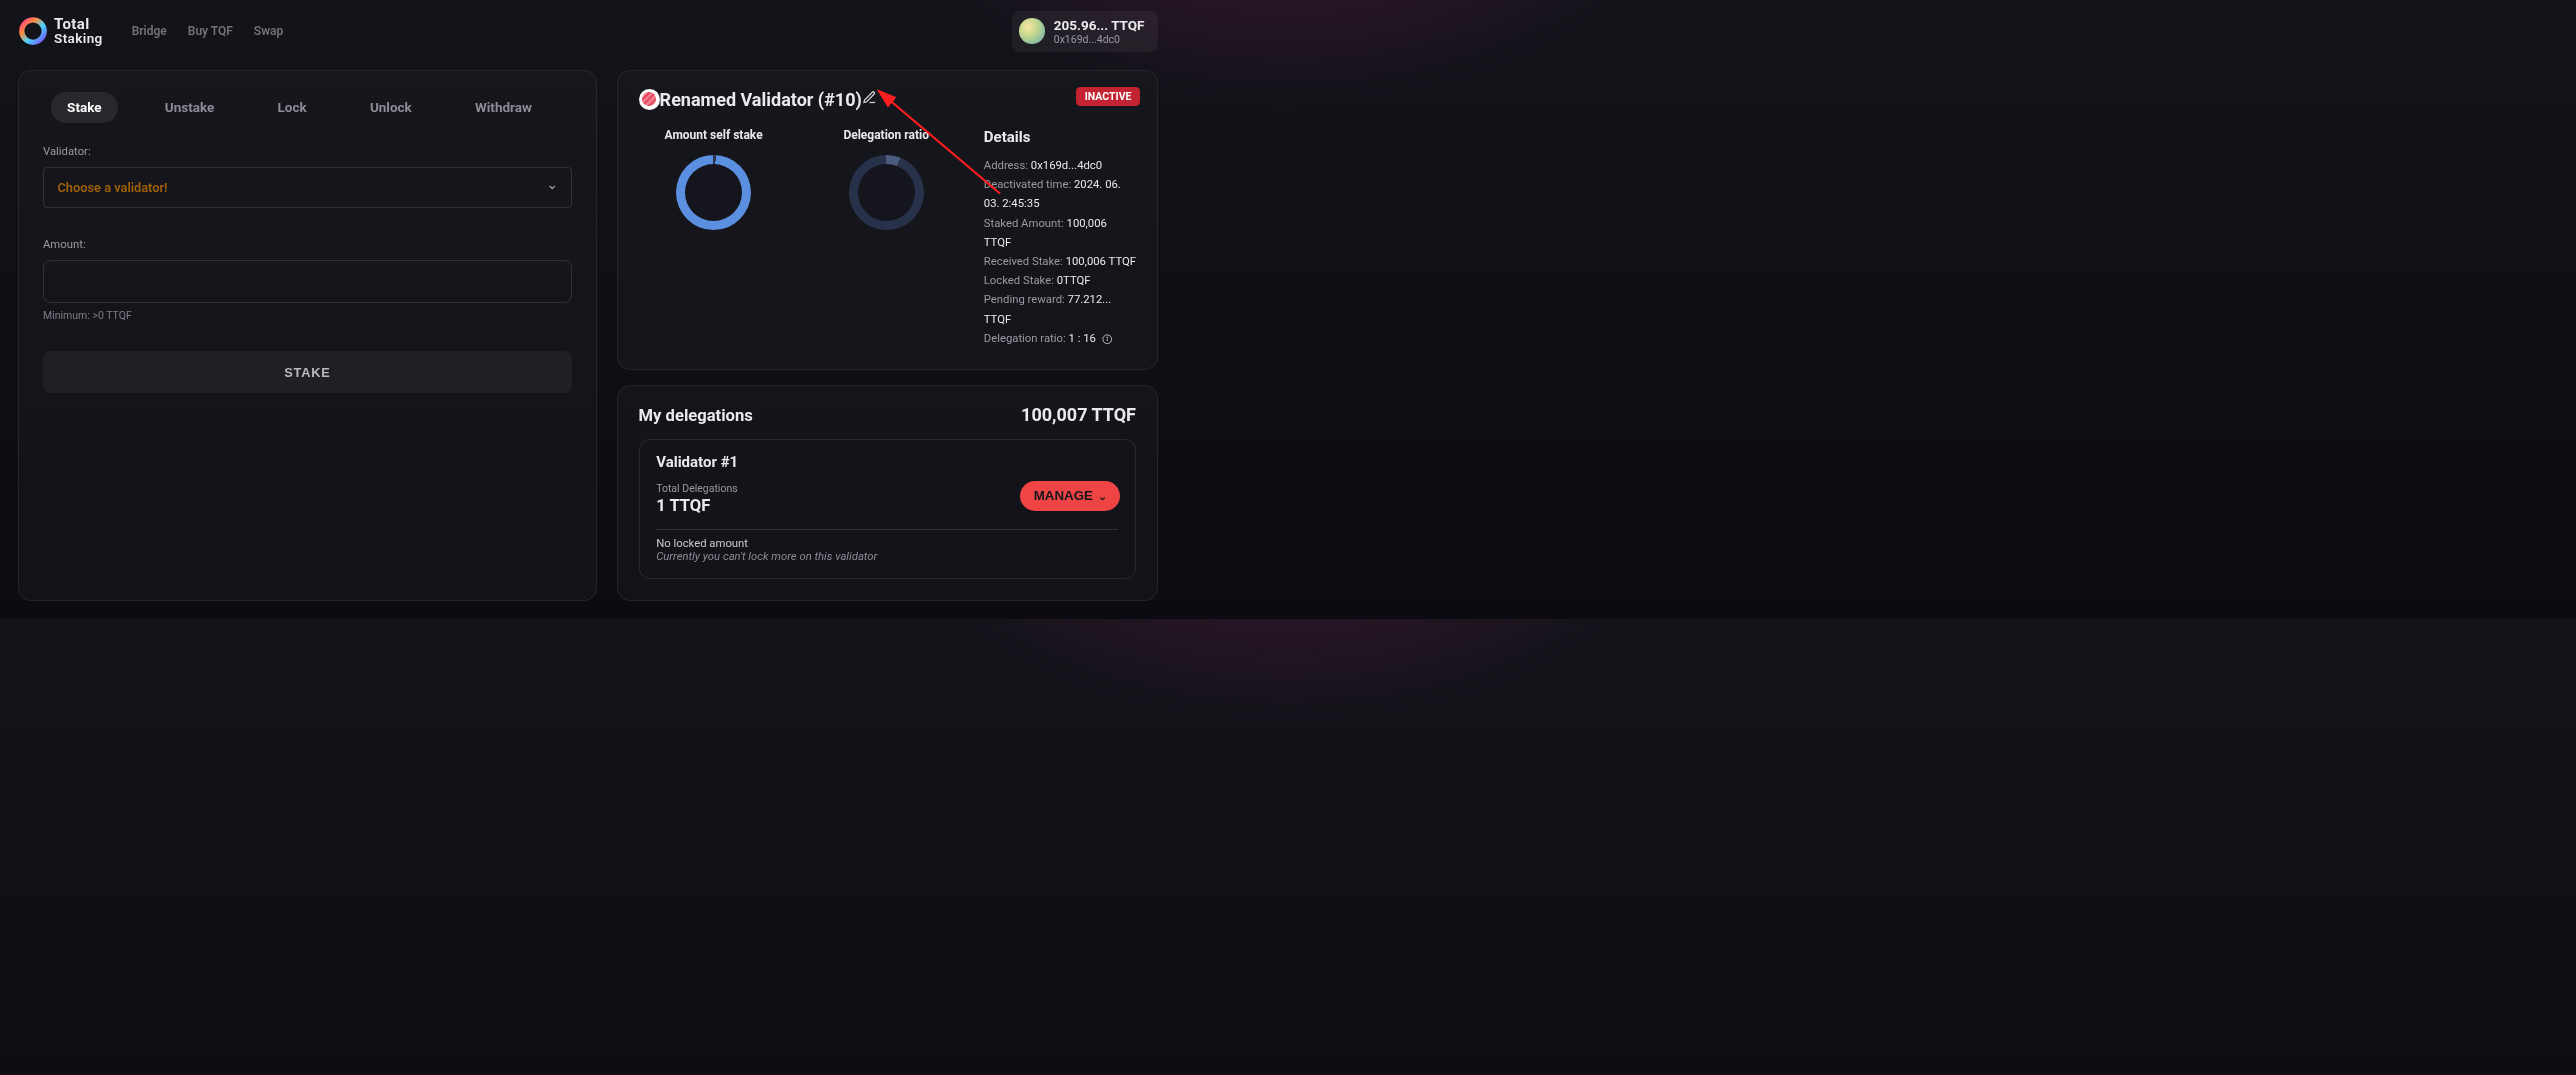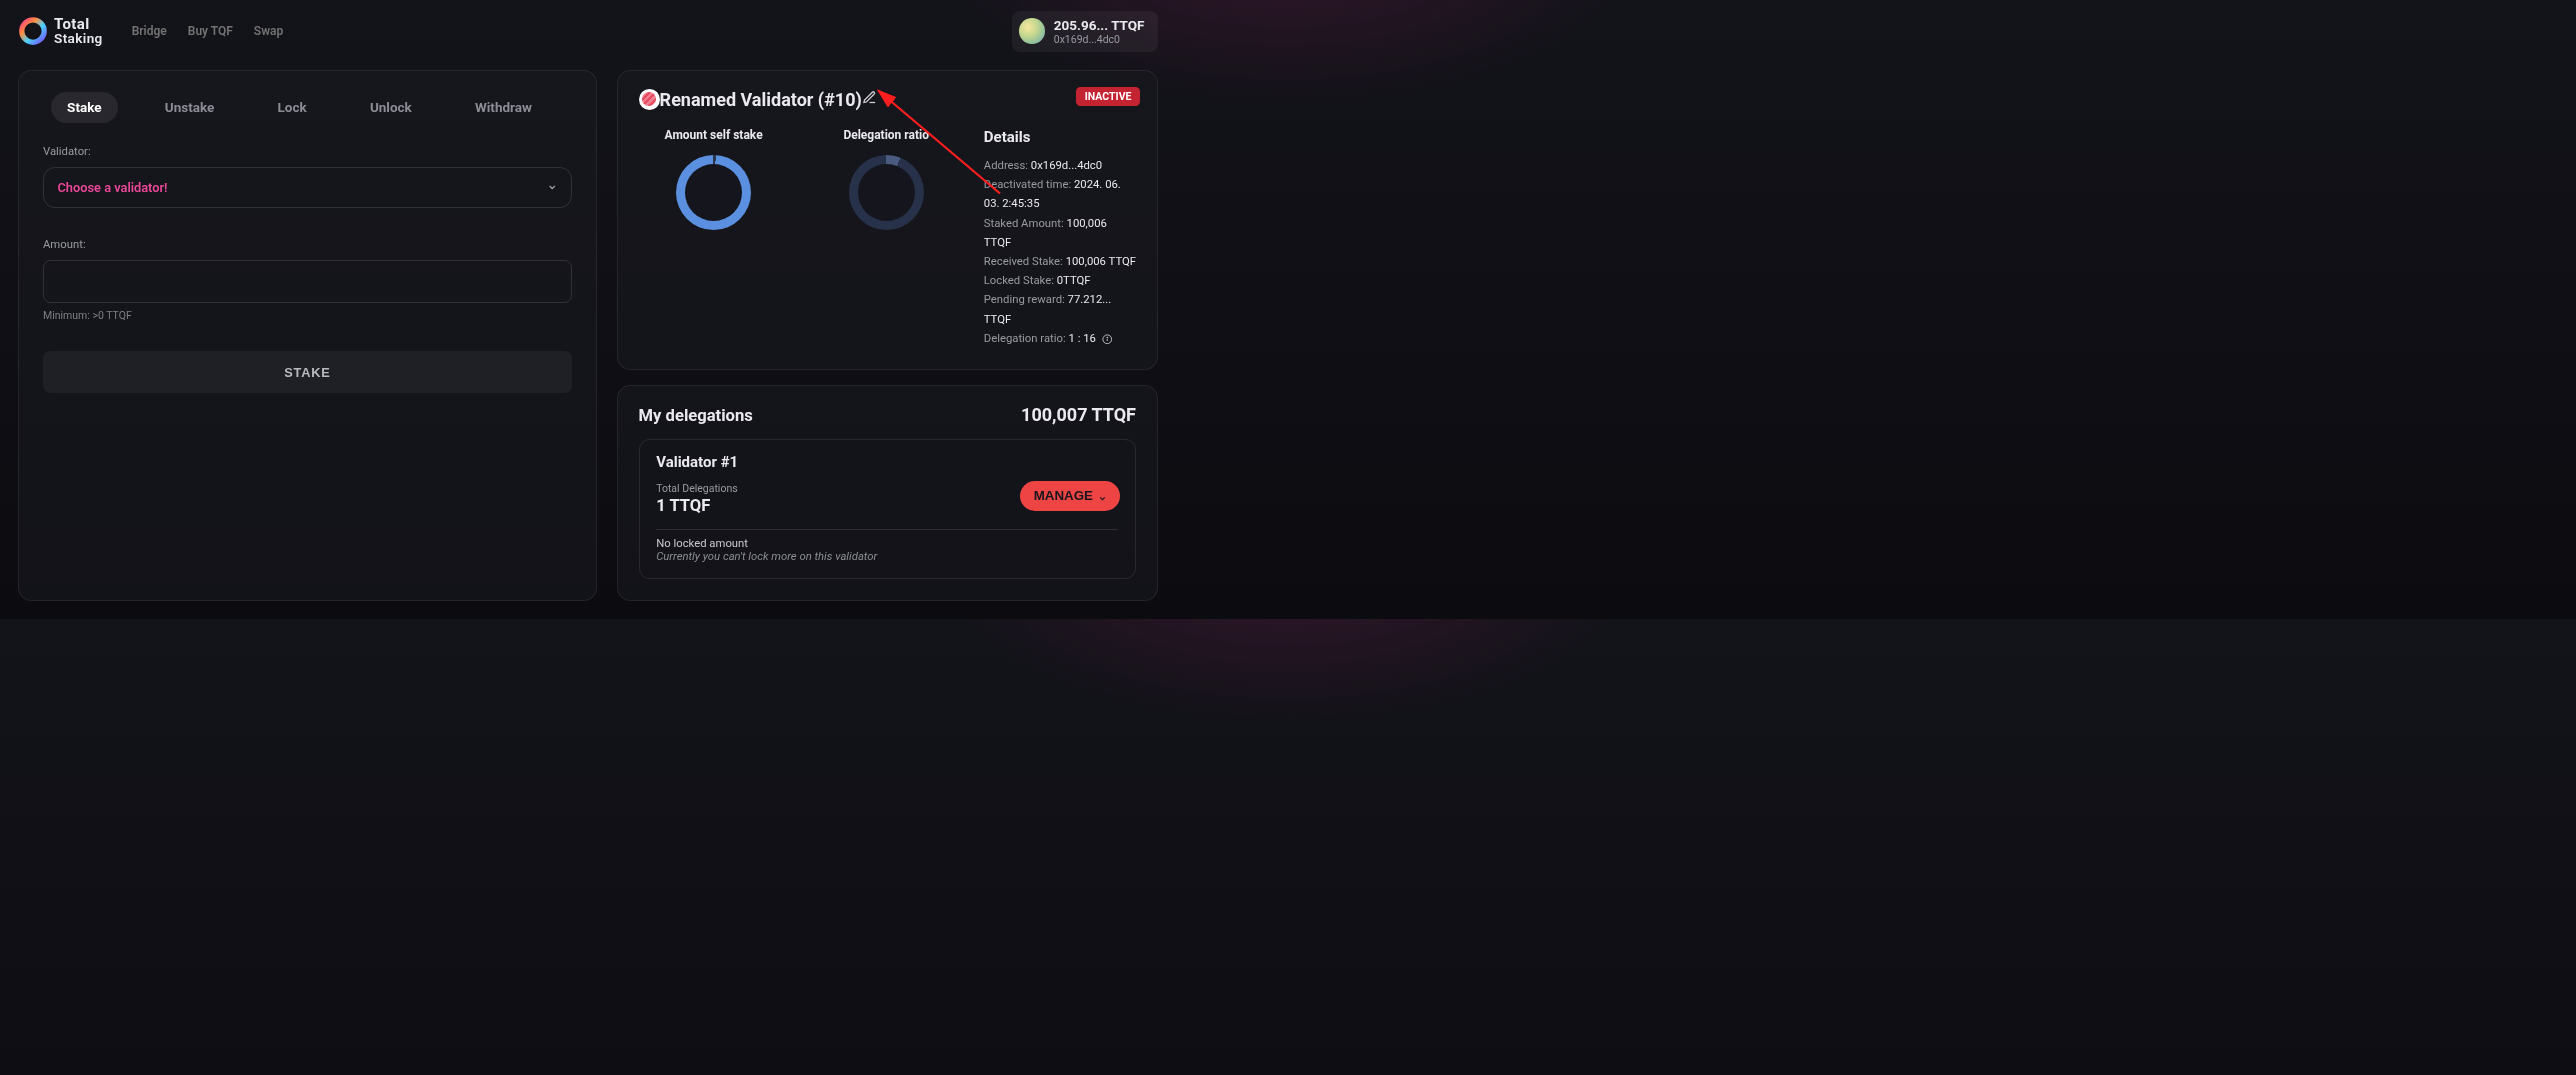--- a/index.html
+++ b/index.html
@@ -28,23 +28,23 @@
 
   .layout { display:flex; gap:19.6px; padding: 10.5px 18px 18px 18px; }
   .panel { background: rgba(25,25,33,0.55); border:0.8px solid rgba(255,255,255,0.07);
            border-radius:13.5px; }
   .left-panel { width: 579px; padding: 21px 24px 25.6px 24px; }
   .right-col { flex:1; display:flex; flex-direction:column; gap:15px; }
   .tabs { display:flex; gap:30px; align-items:center; margin-bottom:22.6px; padding-left:7.5px;}
   .tab { color:#8c8c95; font-weight:700; font-size:13.5px; padding:7.5px 16.6px; border-radius:752px; cursor:pointer;}
   .tab.active { background: rgba(255,255,255,0.08); color:#fff; }
   .field-label { color:#9a9aa2; font-size:11.3px; margin-bottom:9px; }
-  .select { width:100%; border:0.8px solid rgba(255,255,255,0.12); border-radius:12px;
+  .select { width:100%; border:0.8px solid rgba(255,255,255,0.12); border-radius:4px;
             padding:12px 13.5px; display:flex; align-items:center; justify-content:space-between;
-            color:#ec4899; background:transparent; cursor:pointer; font-size:12.8px; font-weight:600;}
+            color:#a16207; background:transparent; cursor:pointer; font-size:12.8px; font-weight:600;}
   .chev { color:#9a9aa2; }
   .amount-input { width:100%; border:0.8px solid rgba(255,255,255,0.12); border-radius:7.5px;
                   padding:13.5px; background:transparent; color:#e9e9ee; font-size:12px; }
   .hint { color:#7e7e86; font-size:10.5px; margin-top:6px; }
   .big-btn { width:100%; margin-top:29px; padding:13.5px; text-align:center; font-weight:700;
              letter-spacing:0.8px; font-size:12.8px; color:#b9b9c0; background: rgba(255,255,255,0.05);
              border:none; border-radius:7.5px; cursor:pointer;}
   .spacer { height:30px; }
 
   .validator-panel { padding:18px 21px 21px 21px; position:relative; }

